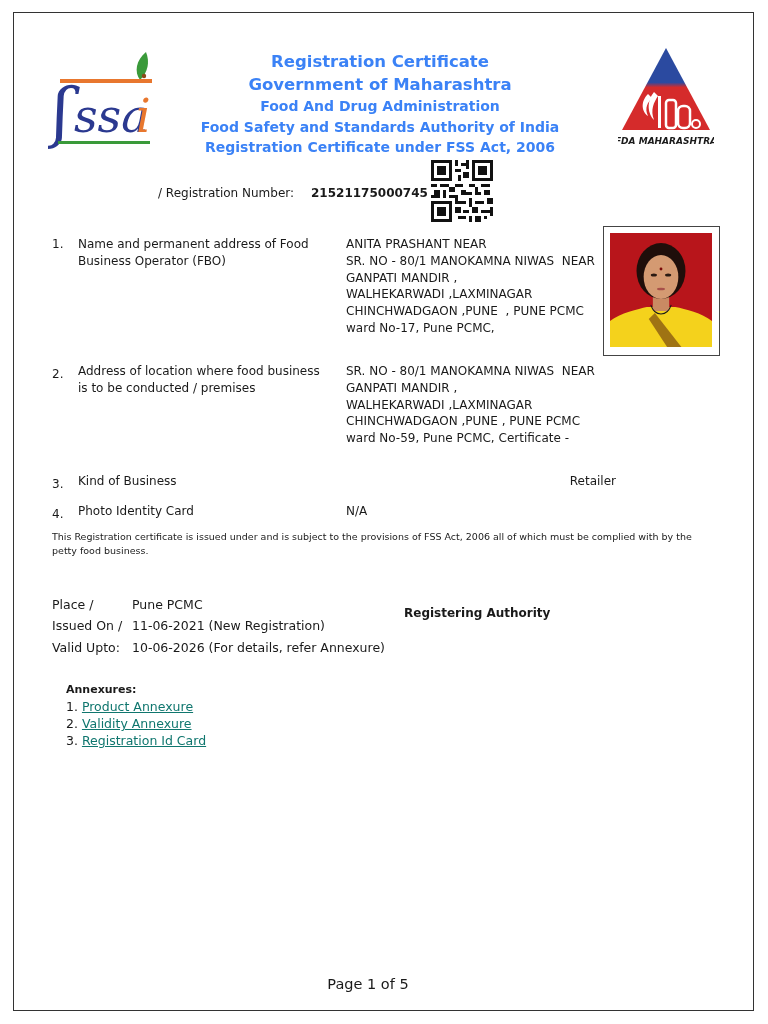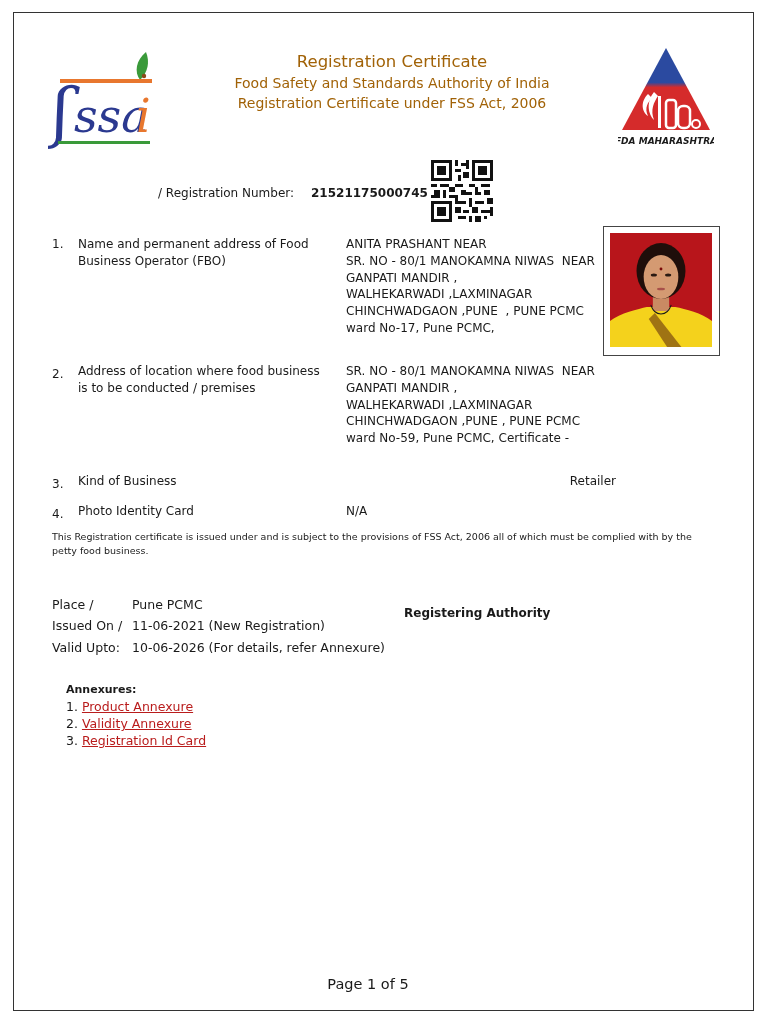--- a/index.html
+++ b/index.html
@@ -5,40 +5,40 @@
   * { box-sizing: border-box; margin: 0; padding: 0; }
   html, body { width: 768px; height: 1024px; background: #ffffff; overflow: hidden; }
   body { font-family: "DejaVu Sans", sans-serif; color: #1a1a1a; position: relative; }
   .page-border {
     position: absolute; left: 13px; top: 12px; width: 741px; height: 999px;
     border: 1.5px solid #333333;
   }
   .abs { position: absolute; }
   .logo-fssai { left: 48px; top: 46px; width: 110px; height: 104px; }
   .logo-fda { left: 618px; top: 46px; width: 96px; height: 102px; }
-  .header { left: 176px; top: 50px; width: 432px; text-align: center; font-weight: normal; color: #a16207; }
+  .header { left: 164px; top: 50px; width: 432px; text-align: center; font-weight: bold; color: #3b82f6; }
   .header .t1 { font-size: 16.5px; line-height: 23px; }
   .header .t2 { font-size: 16.5px; line-height: 23px; }
   .header .t3 { font-size: 14px; line-height: 21px; }
   .header .t4 { font-size: 14px; line-height: 20px; }
   .header .t5 { font-size: 14px; line-height: 20px; }
   .regnum-label { left: 158px; top: 186px; font-size: 12px; }
   .regnum-value { left: 311px; top: 186px; font-size: 12px; font-weight: bold; }
   .qr { left: 430px; top: 160px; width: 64px; height: 62px; }
   .item-num { font-size: 12px; line-height: 17px; }
   .item-label { font-size: 12px; line-height: 17px; width: 255px; }
   .item-value { font-size: 12px; line-height: 16.8px; width: 270px; }
   .photo-frame { left: 603px; top: 226px; width: 117px; height: 130px; border: 1.5px solid #444; background: #fff; padding: 6px 7px 8px 6px; }
   .photo { width: 100%; height: 100%; }
   .disclaimer { left: 52px; top: 530px; width: 660px; font-size: 9.5px; line-height: 14px; }
   .issue-row { font-size: 12.5px; line-height: 21px; }
   .ra { left: 404px; top: 606px; font-size: 12px; font-weight: bold; }
   .annex-title { left: 66px; top: 683px; font-size: 11px; font-weight: bold; }
   .annex-item { font-size: 12.5px; line-height: 17px; }
-  .annex-item a { color: #b91c1c; text-decoration: underline; }
+  .annex-item a { color: #0f766e; text-decoration: underline; }
   .footer { left: 0; width: 736px; top: 976px; text-align: center; font-size: 14.5px; }
 </style>
 </head>
 <body>
 
 <div class="page-border"></div>
 
 <div class="abs logo-fssai">
   <svg width="110" height="104" viewBox="0 0 110 104">
 
@@ -72,20 +72,22 @@
     <rect x="40" y="50" width="3" height="32" fill="#fff"></rect>
     <rect x="48" y="54" width="10" height="28" rx="3" fill="none" stroke="#fff" stroke-width="2.5"></rect>
     <rect x="60" y="60" width="12" height="22" rx="5" fill="none" stroke="#fff" stroke-width="2.5"></rect>
     <circle cx="78" cy="78" r="4" fill="none" stroke="#fff" stroke-width="2"></circle>
     <text x="48" y="98" text-anchor="middle" font-family="DejaVu Sans, sans-serif" font-style="italic" font-weight="bold" font-size="9" fill="#1a1a1a">FDA MAHARASHTRA</text>
   </svg>
 </div>
 
 <div class="abs header">
   <div class="t1">Registration Certificate</div>
+  <div class="t2">Government of Maharashtra</div>
+  <div class="t3">Food And Drug Administration</div>
   <div class="t4">Food Safety and Standards Authority of India</div>
   <div class="t5">Registration Certificate under FSS Act, 2006</div>
 </div>
 
 <div class="abs regnum-label">/ Registration Number:</div>
 <div class="abs regnum-value">21521175000745</div>
 
 <div class="abs qr">
   <svg width="64" height="62" viewBox="0 0 21 21" shape-rendering="crispEdges">
     <rect width="21" height="21" fill="#fff"></rect>

